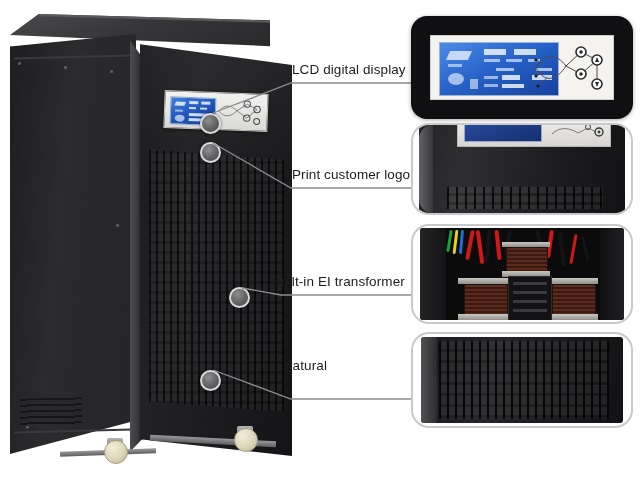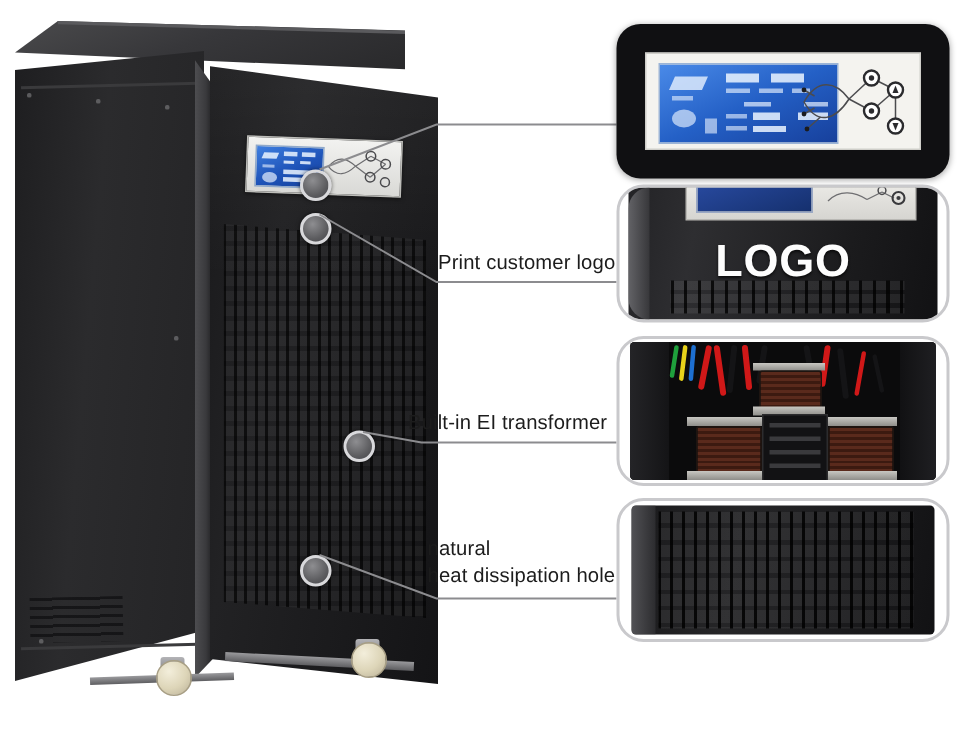--- a/index.html
+++ b/index.html
@@ -219,28 +219,28 @@
       <path d="M213,113 L291,83 L411,83"></path>
 
       <path d="M213,143 L291,188 L411,188"></path>
 
       <path d="M242,288 L281,295 L411,295"></path>
 
       <path d="M213,370 L291,399 L411,399"></path>
     </g>
   </svg>
 
+  <div class="label" style="left:292px;top:62px;">LCD digital display</div>
 
   <div class="label" style="left:272px;top:274px;">Built-in EI transformer</div>
 
   <div class="label" style="left:292px;top:167px;">Print customer logo</div>
 
   <div class="label two" style="left:285px;top:357px;width:132px;">
     <span>natural</span><br>
-    <span>heat dissipation hole</span>
   </div>
 
   <div class="panel panel-lcd">
     <div class="inner">
       <div class="big-lcd">
 
         <div class="lcd-glyph" style="left:8px;top:8px;width:22px;height:9px;transform:skewX(-24deg);opacity:.92;"></div>
         <div class="lcd-glyph" style="left:8px;top:21px;width:14px;height:3px;opacity:.7;"></div>
 
         <div class="lcd-glyph" style="left:44px;top:6px;width:22px;height:6px;"></div>
@@ -298,21 +298,20 @@
           <g fill="none" stroke="#6e6e71" stroke-width="0.9">
             <path d="M2 13 C10 5, 20 7, 28 12"></path>
             <path d="M28 12 L38 7"></path>
               <path d="M38 7 L46 11"></path>
           </g>
           <circle cx="38" cy="6" r="2.6" fill="none" stroke="#4d4d50" stroke-width="1"></circle>
           <circle cx="49" cy="11" r="4" fill="none" stroke="#3a3a3d" stroke-width="1.4"></circle>
           <circle cx="49" cy="11" r="1.4" fill="#3a3a3d"></circle>
         </svg>
       </div>
-      <div class="logo-text">LOGO</div>
       <div class="logo-vent"></div>
     </div>
   </div>
 
   <div class="panel panel-trans">
     <div class="trans-body">
 
       <div style="position:absolute;left:0;top:0;width:26px;height:100%;background:linear-gradient(90deg,#242427,#141416);"></div>
       <div style="position:absolute;right:0;top:0;width:24px;height:100%;background:linear-gradient(270deg,#1f1f22,#111113);"></div>
 

